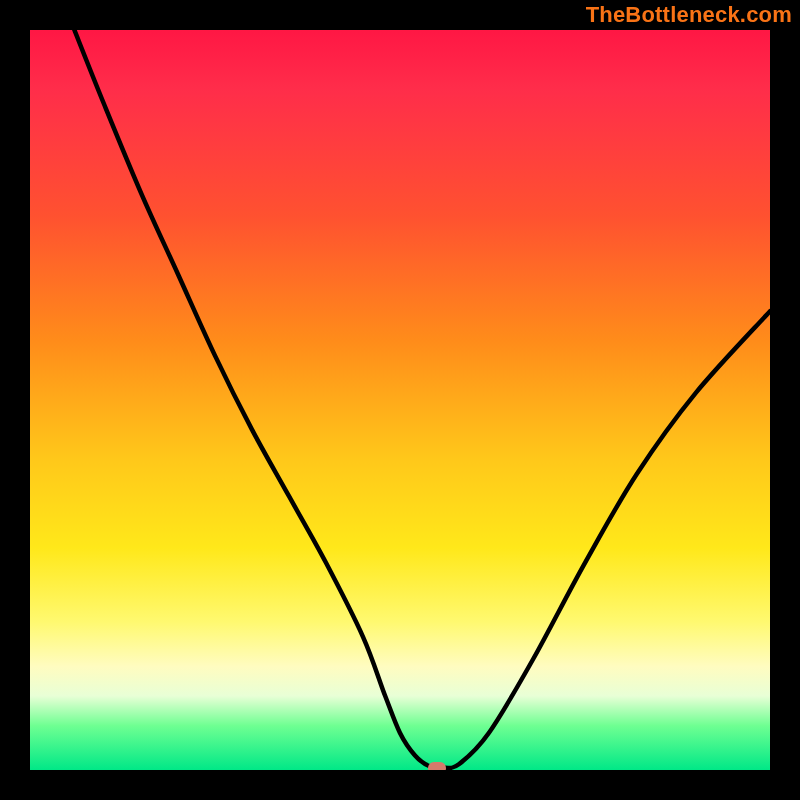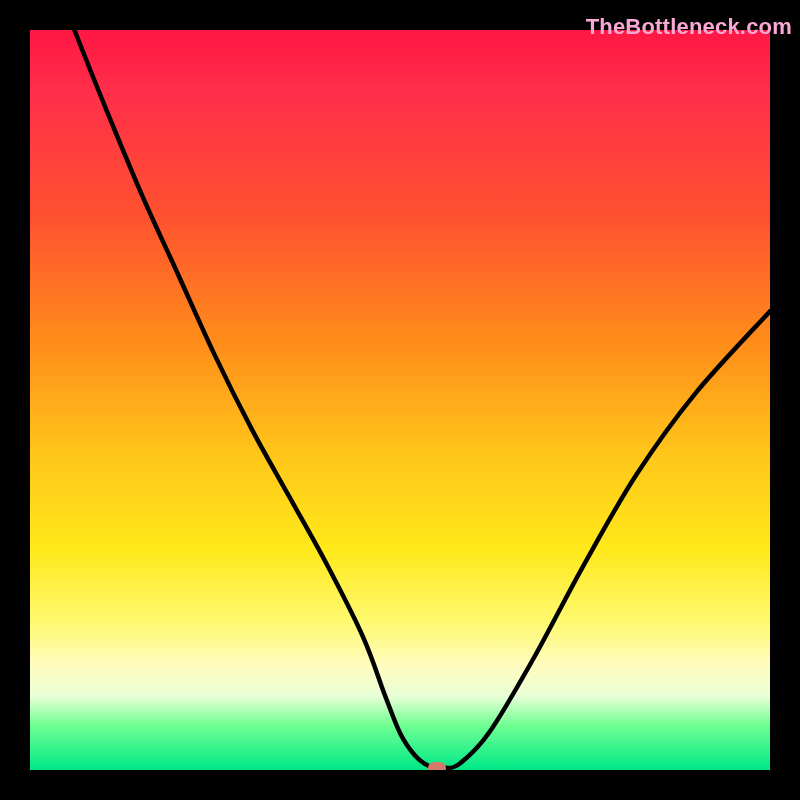--- a/index.html
+++ b/index.html
@@ -11,25 +11,25 @@
     font-family: Arial, Helvetica, sans-serif;
   }
   .wrap {
     position: relative;
     width: 800px;
     height: 800px;
     background: #000;
   }
   .watermark {
     position: absolute;
-    top: 14px;
+    top: 2px;
     right: 8px;
     font-size: 22px;
     font-weight: bold;
-    color: #f9a8d4;
+    color: #f97316;
     letter-spacing: 0.2px;
     z-index: 10;
   }
   .plot-area {
     position: absolute;
     left: 30px;
     top: 30px;
     width: 740px;
     height: 740px;
     overflow: hidden;

